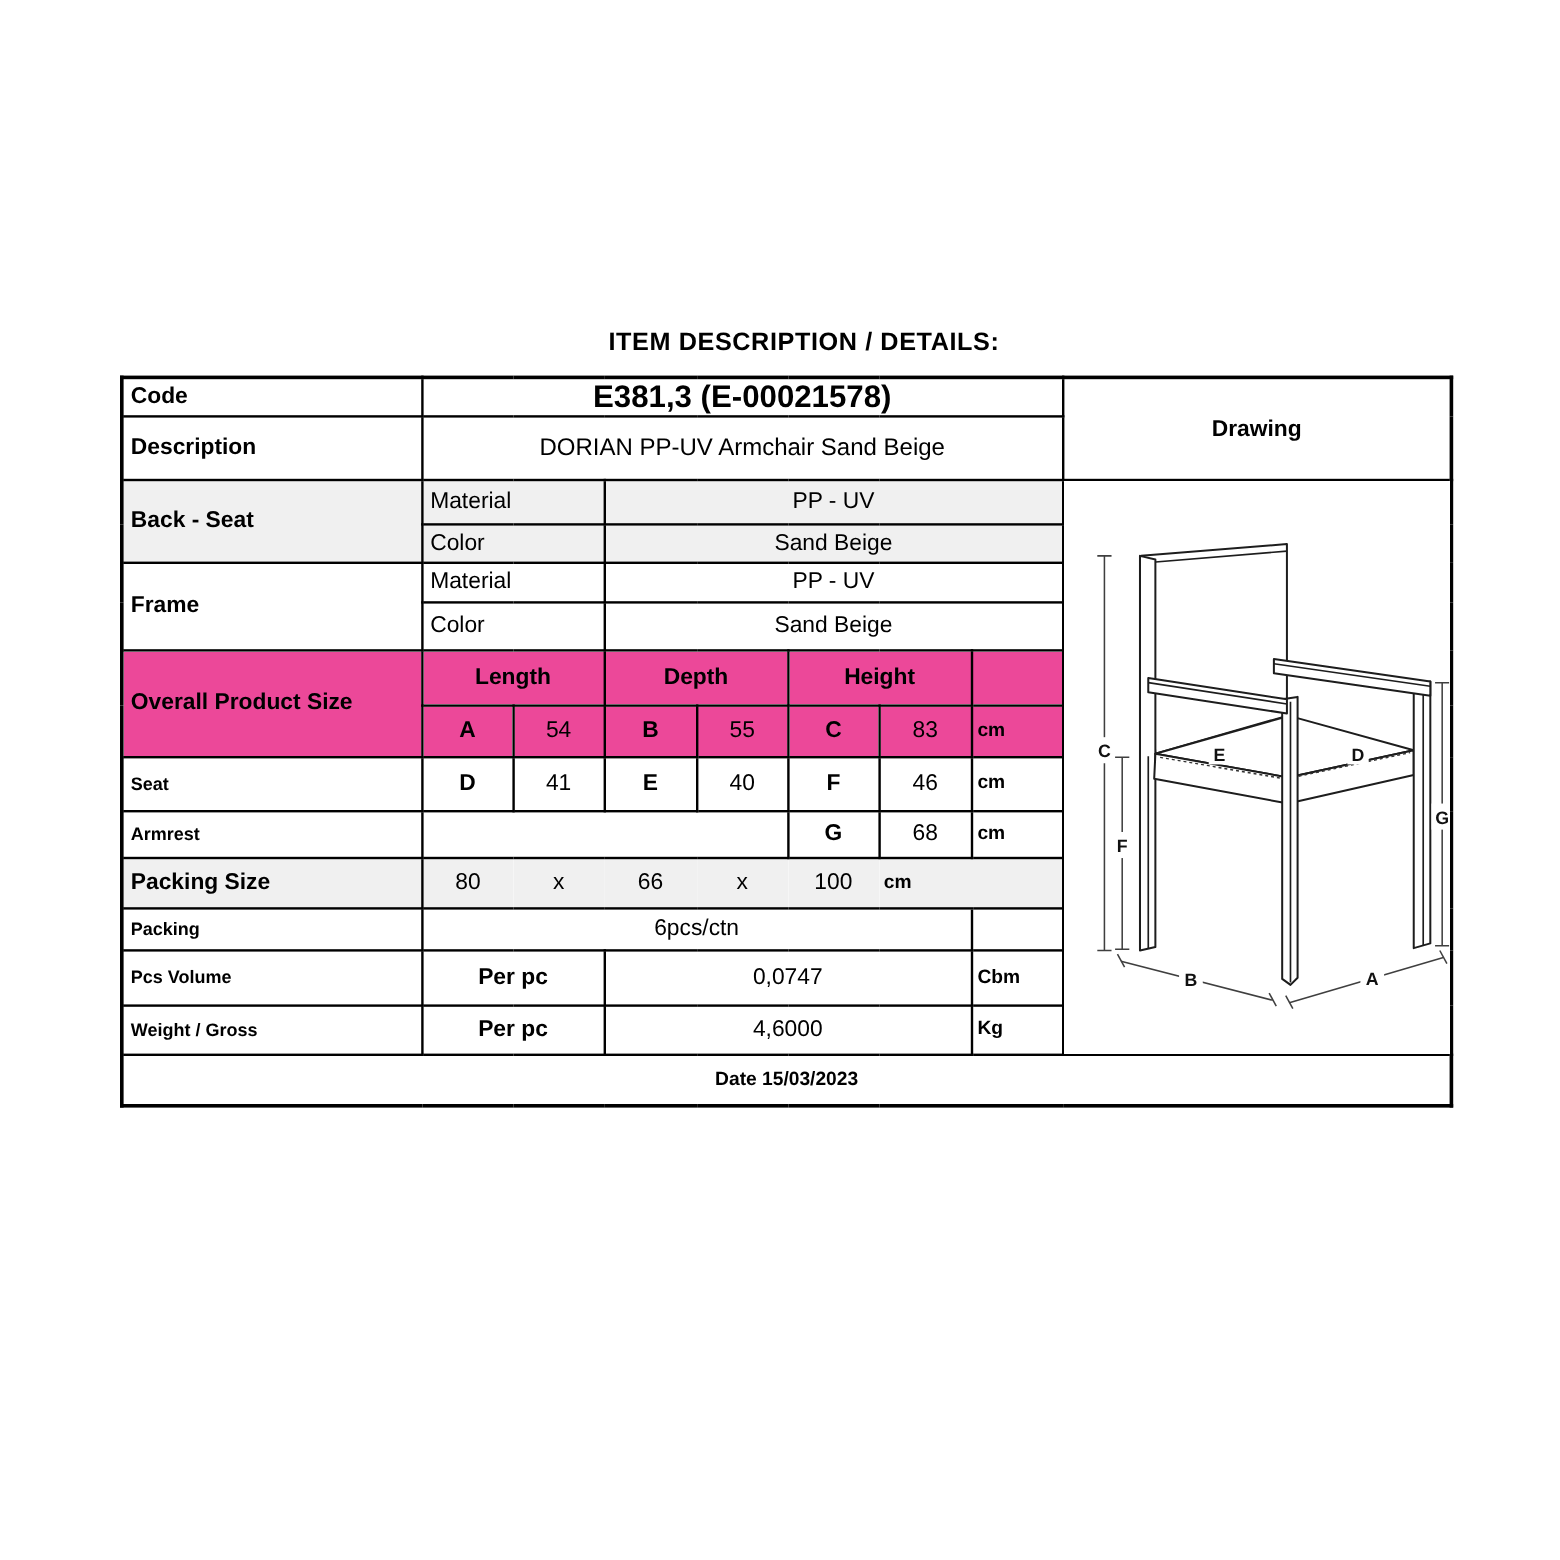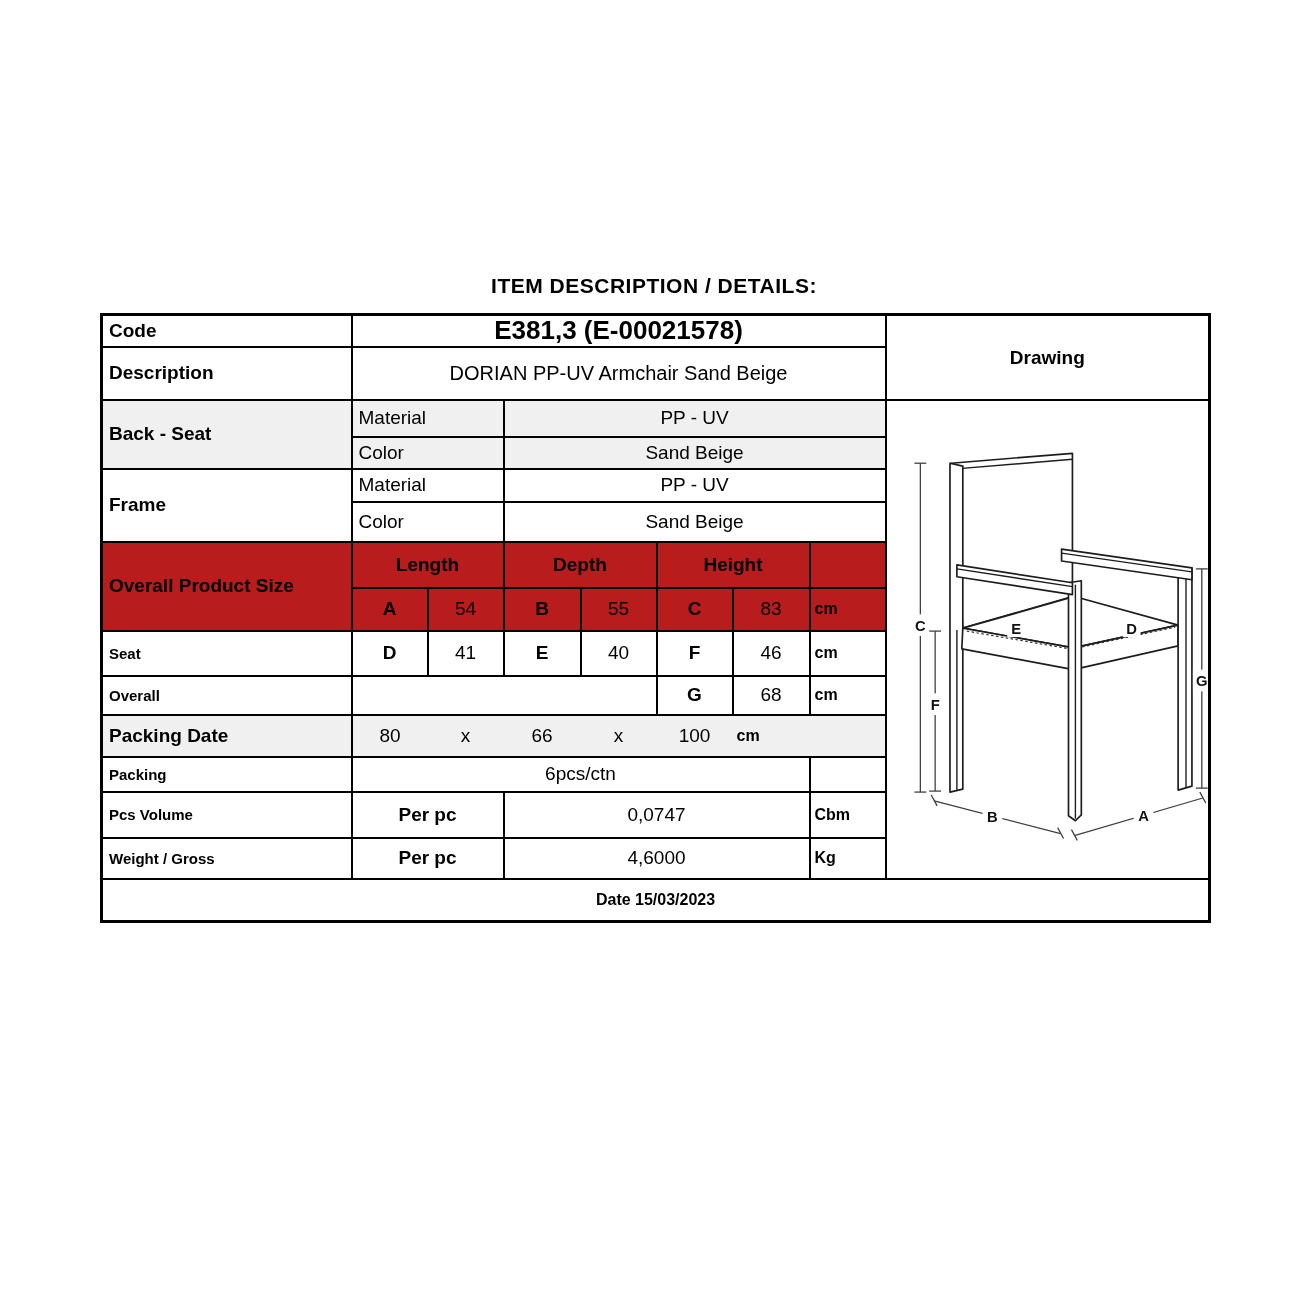--- a/index.html
+++ b/index.html
@@ -1,35 +1,35 @@
 <!DOCTYPE html>
 <html><head>
 <meta charset="utf-8">
 <style>
   html,body{margin:0;padding:0;background:#ffffff;}
   .page{position:relative;width:1300px;height:1300px;background:#ffffff;overflow:hidden;
         font-family:"Liberation Sans","DejaVu Sans",sans-serif;color:#000;}
-  .doc-title{position:absolute;left:100px;top:274px;width:1108px;text-align:center;
+  .doc-title{position:absolute;left:116px;top:274px;width:1108px;text-align:center;
              font-size:21px;font-weight:700;letter-spacing:.5px;}
   table.spec{position:absolute;left:100px;top:313px;width:1108px;border-collapse:collapse;
              table-layout:fixed;border:3px solid #000;}
   td{border:2px solid #000;padding:0;vertical-align:middle;overflow:hidden;
      font-size:19px;line-height:1.15;}
   .lab{font-weight:700;font-size:19px;text-align:left;padding-left:6px;}
   .lab-sm{font-weight:700;font-size:15px;text-align:left;padding-left:6px;}
   .pad{padding-left:6px;}
   .ctr{text-align:center;}
   .bold{font-weight:700;}
   .code-val{font-weight:700;font-size:26px;text-align:center;}
   .desc-val{font-size:20px;text-align:center;}
   .unit{font-weight:700;font-size:16px;text-align:left;padding-left:4px;}
   .basis{font-weight:700;font-size:19px;text-align:center;}
   .sm-date{font-weight:700;font-size:16px;text-align:center;}
   .gray{background:#f0f0f0;}
-  .yellow{background:#b91c1c;}
+  .yellow{background:#ec4899;}
   .noside{border-left:none;border-right:none;}
   .drawing-hdr{font-weight:700;font-size:19px;text-align:center;}
   .drawing-cell{position:relative;background:#fff;}
   .drawing-cell svg{position:absolute;left:0;top:0;width:100%;height:100%;}
   .chair-ln{fill:#ffffff;stroke:#1d1d1d;stroke-width:1.7;stroke-linejoin:round;}
   .chair-edge{fill:none;stroke:#1d1d1d;stroke-width:1.4;}
   .dim{stroke:#3f3f3f;stroke-width:1.3;fill:none;}
   .dot{stroke:#333;stroke-width:1.2;fill:none;stroke-dasharray:2.5 2.5;}
   .dim-label{font-family:"Liberation Sans","DejaVu Sans",sans-serif;font-size:15px;
              font-weight:700;fill:#111;text-anchor:middle;}
@@ -183,29 +183,29 @@
       <td class="ctr bold">D</td>
       <td class="ctr">41</td>
       <td class="ctr bold">E</td>
       <td class="ctr">40</td>
       <td class="ctr bold">F</td>
       <td class="ctr">46</td>
       <td class="unit">cm</td>
     </tr>
 
     <tr style="height:39px">
-      <td class="lab-sm">Overall</td>
+      <td class="lab-sm">Armrest</td>
       <td colspan="4"></td>
       <td class="ctr bold">G</td>
       <td class="ctr">68</td>
       <td class="unit">cm</td>
     </tr>
 
     <tr style="height:42px">
-      <td class="lab gray">Packing Date</td>
+      <td class="lab gray">Packing Size</td>
       <td class="gray ctr noside">80</td>
       <td class="gray ctr noside">x</td>
       <td class="gray ctr noside">66</td>
       <td class="gray ctr noside">x</td>
       <td class="gray ctr noside">100</td>
       <td class="gray unit noside">cm</td>
       <td class="gray noside"></td>
     </tr>
 
     <tr style="height:35px">

